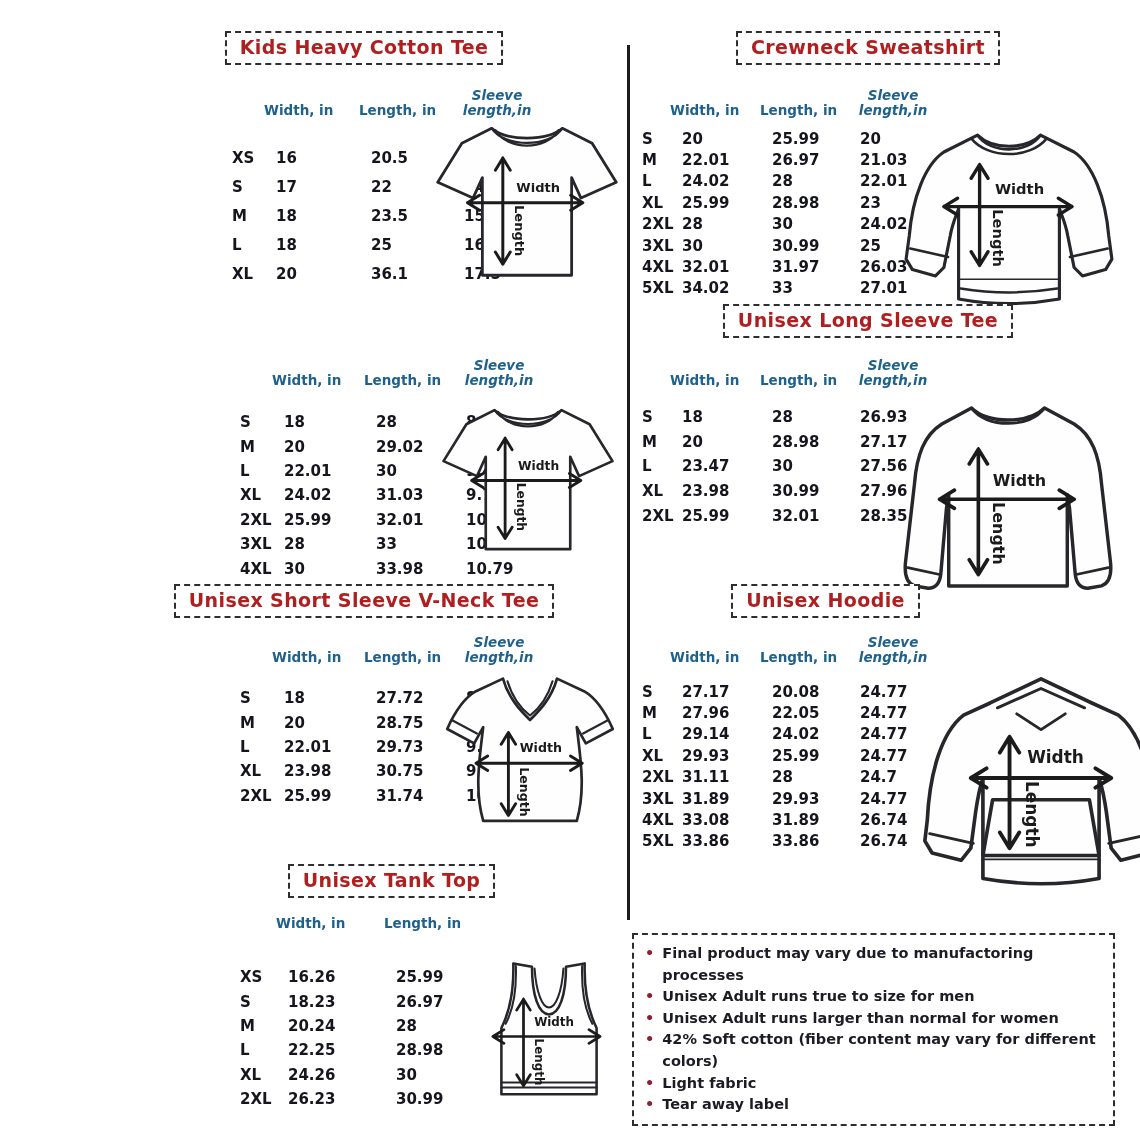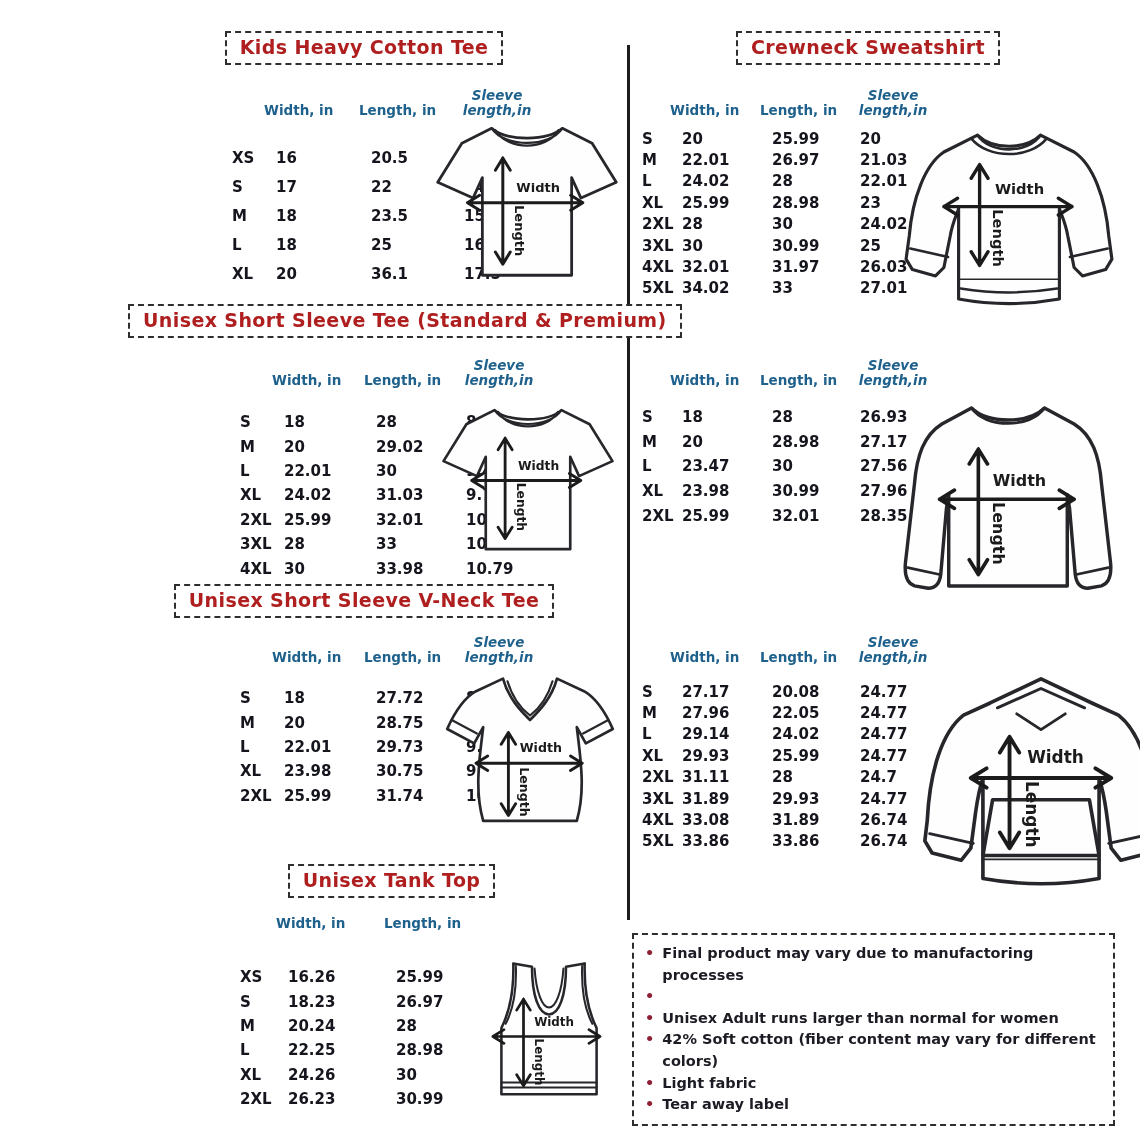--- a/index.html
+++ b/index.html
@@ -158,23 +158,20 @@
         <path class="g2" d="M70,24 C82,42 118,42 130,24 M64,27 C80,47 120,47 136,27 M6,132 L42,140 M194,132 L158,140 M54,170 C85,175 115,175 146,170"></path>
         <path class="ar" d="M72,52 L72,148 M72,52 l-8,13 M72,52 l8,13 M72,148 l-8,-13 M72,148 l8,-13"></path>
         <path class="ar" d="M38,92 L160,92 M38,92 l13,-8 M38,92 l13,8 M160,92 l-13,-8 M160,92 l-13,8"></path>
         <text class="lbl" x="110" y="80" text-anchor="middle">Width</text>
         <text class="lbl" x="85" y="122" text-anchor="middle" transform="rotate(90 85 122)">Length</text>
       </svg>
     </div>
   </section>
 
   <section class="panel" style="left:84px;top:297px;width:472px;height:275px;--pl:112px;--cols:44px 92px 90px 95px;--ht:61px;--rt:113px;--rh:24.4px;">
-    <div class="title-row">
-      <div class="title-box">Unisex Short Sleeve Tee (Standard &amp; Premium)</div>
-    </div>
     <div class="thead">
       <div class="th"></div>
       <div class="th">Width, in</div>
       <div class="th">Length, in</div>
       <div class="th sleeve">Sleeve length,in</div>
     </div>
     <div class="tbody">
         <div class="trow">
           <div class="td sz">S</div>
           <div class="td">18</div>
@@ -224,20 +221,23 @@
         <path class="g2" d="M62,24 C76,45 124,45 138,24 M66,26 C79,48 121,48 134,26"></path>
         <path class="ar" d="M74,56 L74,170 M74,56 l-8,13 M74,56 l8,13 M74,170 l-8,-13 M74,170 l8,-13"></path>
         <path class="ar" d="M36,104 L160,104 M36,104 l13,-8 M36,104 l13,8 M160,104 l-13,-8 M160,104 l-13,8"></path>
         <text class="lbl" x="112" y="92" text-anchor="middle">Width</text>
         <text class="lbl" x="87" y="134" text-anchor="middle" transform="rotate(90 87 134)">Length</text>
       </svg>
     </div>
   </section>
 
   <section class="panel" style="left:588px;top:297px;width:472px;height:275px;--pl:10px;--cols:40px 90px 88px 95px;--ht:61px;--rt:108px;--rh:24.6px;">
+    <div class="title-row">
+      <div class="title-box">Unisex Long Sleeve Tee</div>
+    </div>
     <div class="thead">
       <div class="th"></div>
       <div class="th">Width, in</div>
       <div class="th">Length, in</div>
       <div class="th sleeve">Sleeve length,in</div>
     </div>
     <div class="tbody">
         <div class="trow">
           <div class="td sz">S</div>
           <div class="td">18</div>
@@ -329,20 +329,23 @@
         <path class="g2" d="M75,27 C81,47 92,59 100,65 C108,59 119,47 125,27 M13,70 L41,85 M187,70 L159,85"></path>
         <path class="ar" d="M76,84 L76,176 M76,84 l-8,13 M76,84 l8,13 M76,176 l-8,-13 M76,176 l8,-13"></path>
         <path class="ar" d="M40,118 L158,118 M40,118 l13,-8 M40,118 l13,8 M158,118 l-13,-8 M158,118 l-13,8"></path>
         <text class="lbl" x="112" y="106" text-anchor="middle">Width</text>
         <text class="lbl" x="89" y="150" text-anchor="middle" transform="rotate(90 89 150)">Length</text>
       </svg>
     </div>
   </section>
 
   <section class="panel" style="left:588px;top:577px;width:472px;height:285px;--pl:10px;--cols:40px 90px 88px 95px;--ht:58px;--rt:104px;--rh:21.4px;">
+    <div class="title-row" style="padding-right:85px;">
+      <div class="title-box">Unisex Hoodie</div>
+    </div>
     <div class="thead">
       <div class="th"></div>
       <div class="th">Width, in</div>
       <div class="th">Length, in</div>
       <div class="th sleeve">Sleeve length,in</div>
     </div>
     <div class="tbody">
         <div class="trow">
           <div class="td sz">S</div>
           <div class="td">27.17</div>
@@ -459,20 +462,21 @@
     </div>
   </section>
 
   <div class="notes">
       <div class="note-line">
         <span class="bullet">•</span>
         <span class="note-text">Final product may vary due to manufactoring processes</span>
       </div>
       <div class="note-line">
         <span class="bullet">•</span>
+        <span class="note-text">Unisex Adult runs true to size for men</span>
       </div>
       <div class="note-line">
         <span class="bullet">•</span>
         <span class="note-text">Unisex Adult runs larger than normal for women</span>
       </div>
       <div class="note-line">
         <span class="bullet">•</span>
         <span class="note-text">42% Soft cotton (fiber content may vary for different colors)</span>
       </div>
       <div class="note-line">

